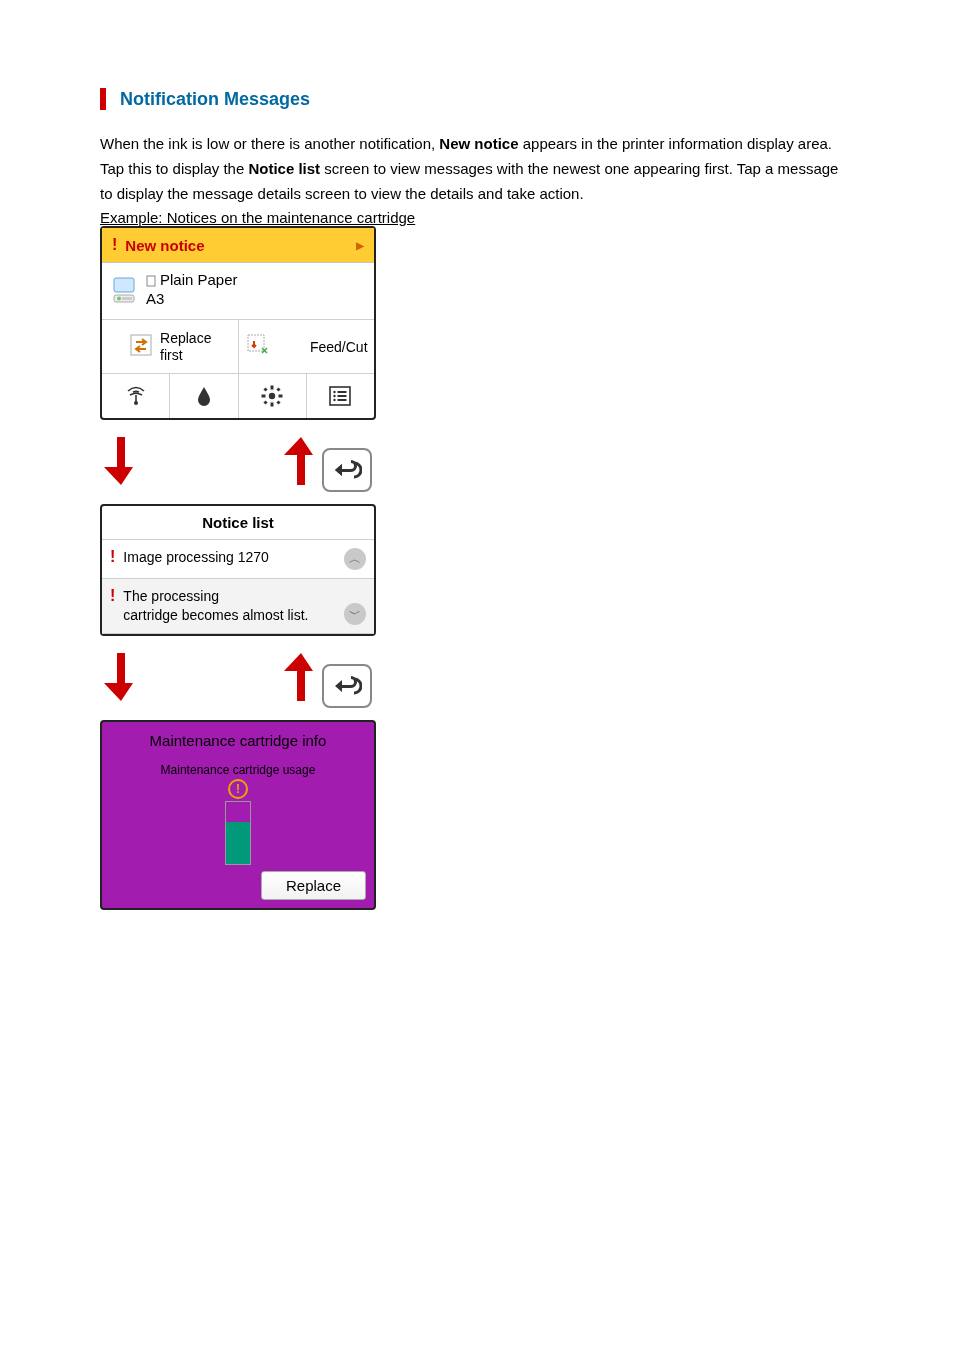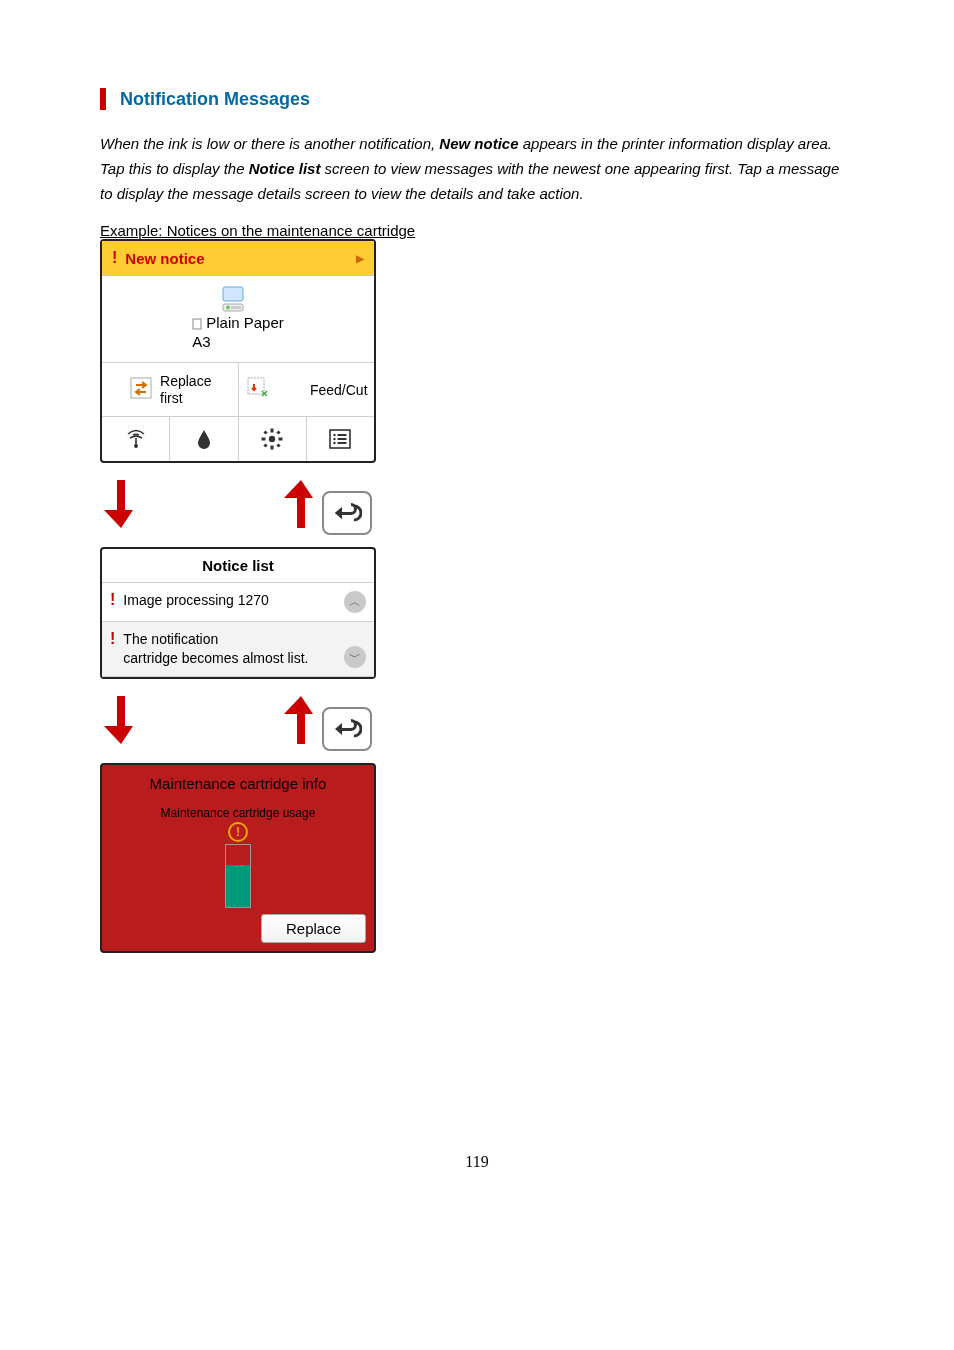--- a/index.html
+++ b/index.html
@@ -25,22 +25,21 @@
     background: #cc0000;
     margin-right: 14px;
   }
   .heading {
     font-size: 18px;
     font-weight: bold;
     color: #0369a1;
   }
   .para {
     line-height: 1.65;
-    margin-bottom: 16px;
-    font-style: italic;
+    margin-bottom: 3px;
   }
   .example {
     text-decoration: underline;
   }
   .panel-col {
     width: 276px;
   }
   
   .panel1 {
     border: 2px solid #222;
@@ -66,21 +65,20 @@
     color: #cc0000;
     font-weight: bold;
     font-size: 16px;
     margin-right: 8px;
   }
   .paper-row {
     display: flex;
     align-items: center;
     padding: 8px 10px 10px 10px;
     border-bottom: 1px solid #d0d0d0;
-    flex-direction: column;
   }
   .paper-icon {
     width: 28px;
     height: 30px;
     margin-right: 6px;
     display: flex;
     align-items: center;
     justify-content: center;
   }
   .paper-text {
@@ -184,21 +182,21 @@
     justify-content: center;
     align-self: flex-start;
     font-size: 12px;
     color: #555;
   }
   .chev-circle.bottom { align-self: flex-end; }
   
   .panel3 {
     border: 2px solid #222;
     border-radius: 4px;
-    background: #b91c1c;
+    background: #a21caf;
     padding-bottom: 8px;
   }
   .p3-title {
     text-align: center;
     padding: 10px 0 14px 0;
     font-size: 15px;
   }
   .p3-sub {
     text-align: center;
     font-size: 12px;
@@ -396,21 +394,21 @@
       <div class="list-item">
         <span class="bang-red">!</span>
         <div class="txt">
           <div>Image processing 1270</div>
         </div>
         <div class="chev-circle">︿</div>
       </div>
       <div class="list-item sel">
         <span class="bang-red">!</span>
         <div class="txt">
-          <div>The notification</div>
+          <div>The processing</div>
           <div>cartridge becomes almost list.</div>
         </div>
         <div class="chev-circle bottom">﹀</div>
       </div>
     </div>
 
     <div class="between">
       <div class="arrow-down">
         <svg width="34" height="56" viewBox="0 0 34 56">
             <path d="M13 4h8v30h8L17 52 0 34h13z" fill="#cc0000"></path>
@@ -442,15 +440,14 @@
           <div class="gauge-fill"></div>
         </div>
       </div>
       <div class="replace-btn-row">
         <div class="replace-btn">Replace</div>
       </div>
     </div>
 
   </div>
 
-  <div class="page-num">119</div>
 
 </div>
 
 </body></html>

